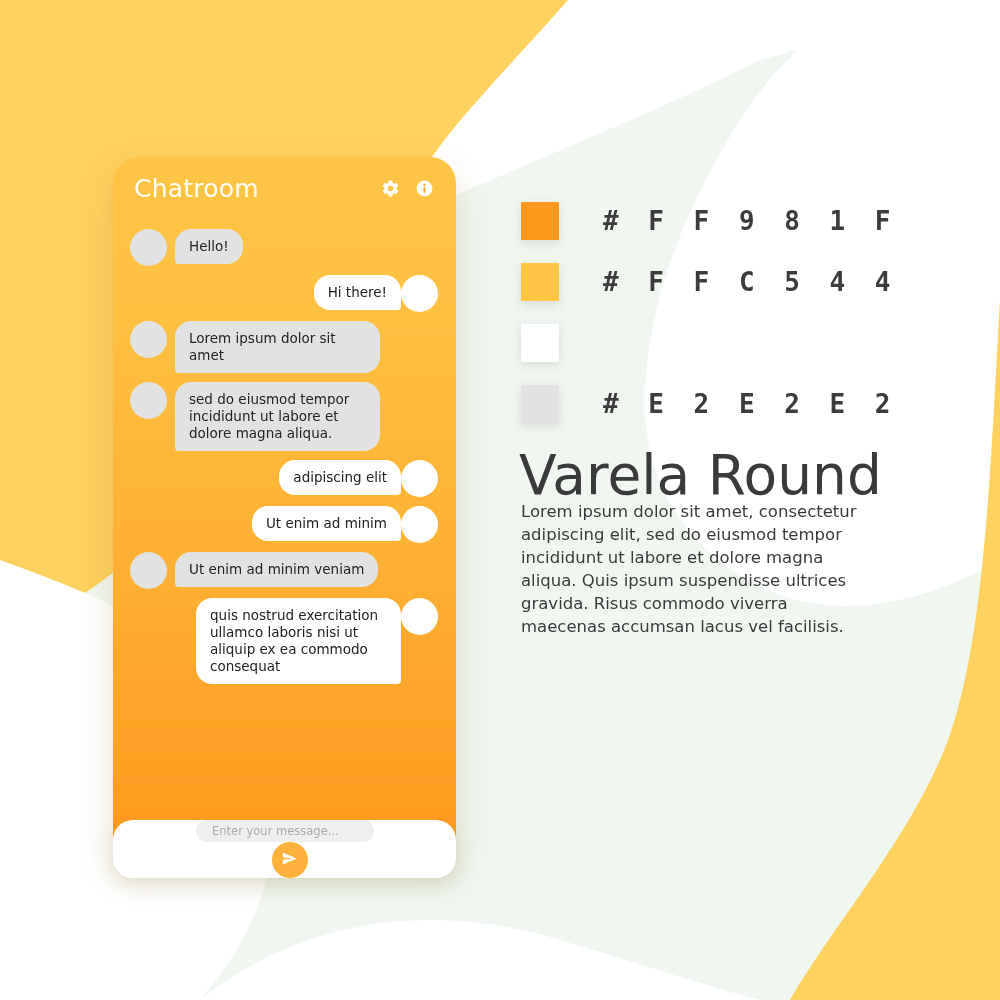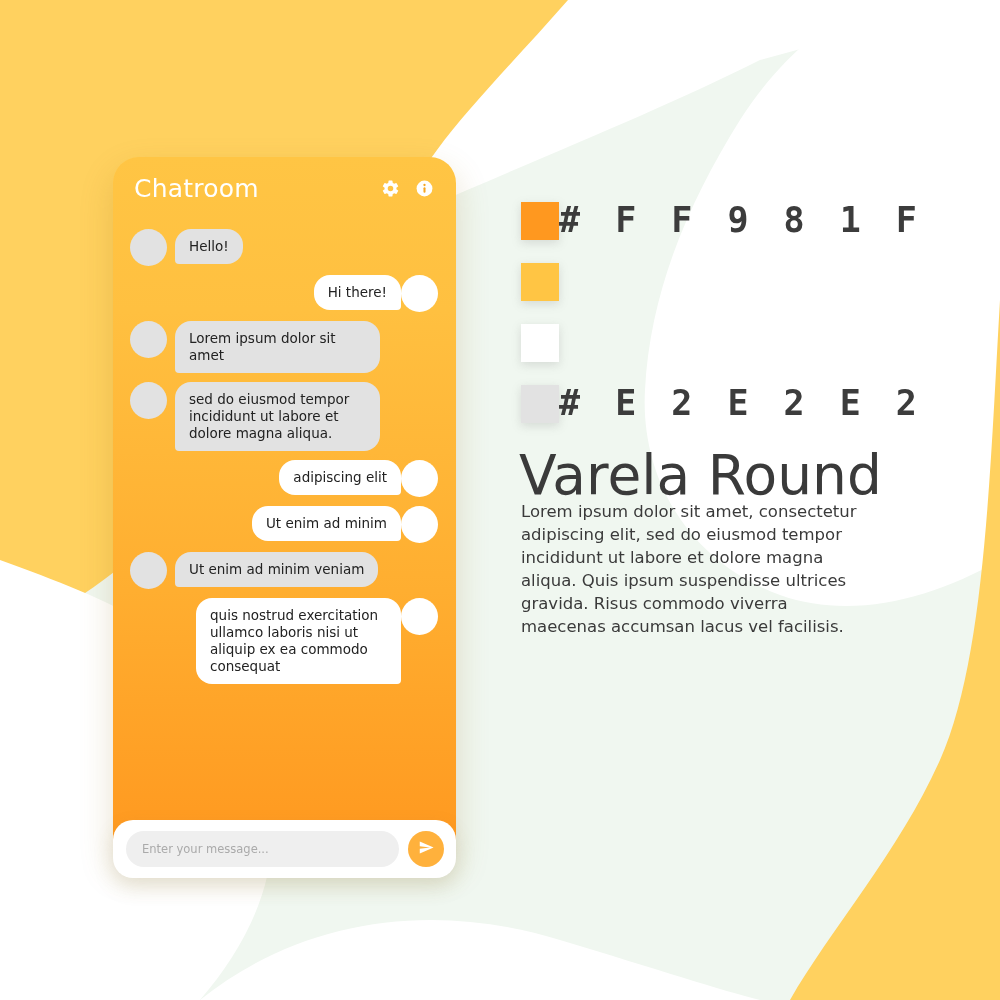--- a/index.html
+++ b/index.html
@@ -124,20 +124,21 @@
     top: 820px;
     width: 343px;
     height: 58px;
     background: #ffffff;
     border-radius: 20px;
     box-shadow: 0 9px 20px rgba(140,120,60,0.18);
     display: flex;
     align-items: center;
     padding: 0 12px 0 13px;
     box-sizing: border-box;
+    flex-direction: column;
   }
   .msg-input {
     flex: 1;
     height: 36px;
     border: none;
     outline: none;
     background: #EFEFEF;
     border-radius: 18px;
     padding: 0 16px;
     font-family: "DejaVu Sans", sans-serif;
@@ -172,22 +173,23 @@
     align-items: center;
     height: 61px;
   }
   .swatch {
     width: 38px;
     height: 38px;
     flex: 0 0 38px;
     box-shadow: 0 3px 9px rgba(120,120,120,0.22);
   }
   .hexcode {
+    margin-left: 44px;
     font-family: "DejaVu Sans Mono", monospace;
-    font-size: 35px;
+    font-size: 26px;
     font-weight: bold;
     letter-spacing: 7px;
     color: #3C3C3C;
     white-space: nowrap;
     line-height: 1;
   }
 
   .font-title {
     position: absolute;
     left: 519px;
@@ -296,20 +298,21 @@
     </button>
   </div>
 
   <div class="palette">
       <div class="swatch-row">
         <div class="swatch" style="background: rgb(255, 152, 31);"></div>
         <div class="hexcode"># F F 9 8 1 F</div>
       </div>
       <div class="swatch-row">
         <div class="swatch" style="background: rgb(255, 197, 68);"></div>
+        <div class="hexcode"># F F C 5 4 4</div>
       </div>
       <div class="swatch-row">
         <div class="swatch" style="background: rgb(255, 255, 255);"></div>
       </div>
       <div class="swatch-row">
         <div class="swatch" style="background: rgb(226, 226, 226);"></div>
         <div class="hexcode"># E 2 E 2 E 2</div>
       </div>
     </div>
 

